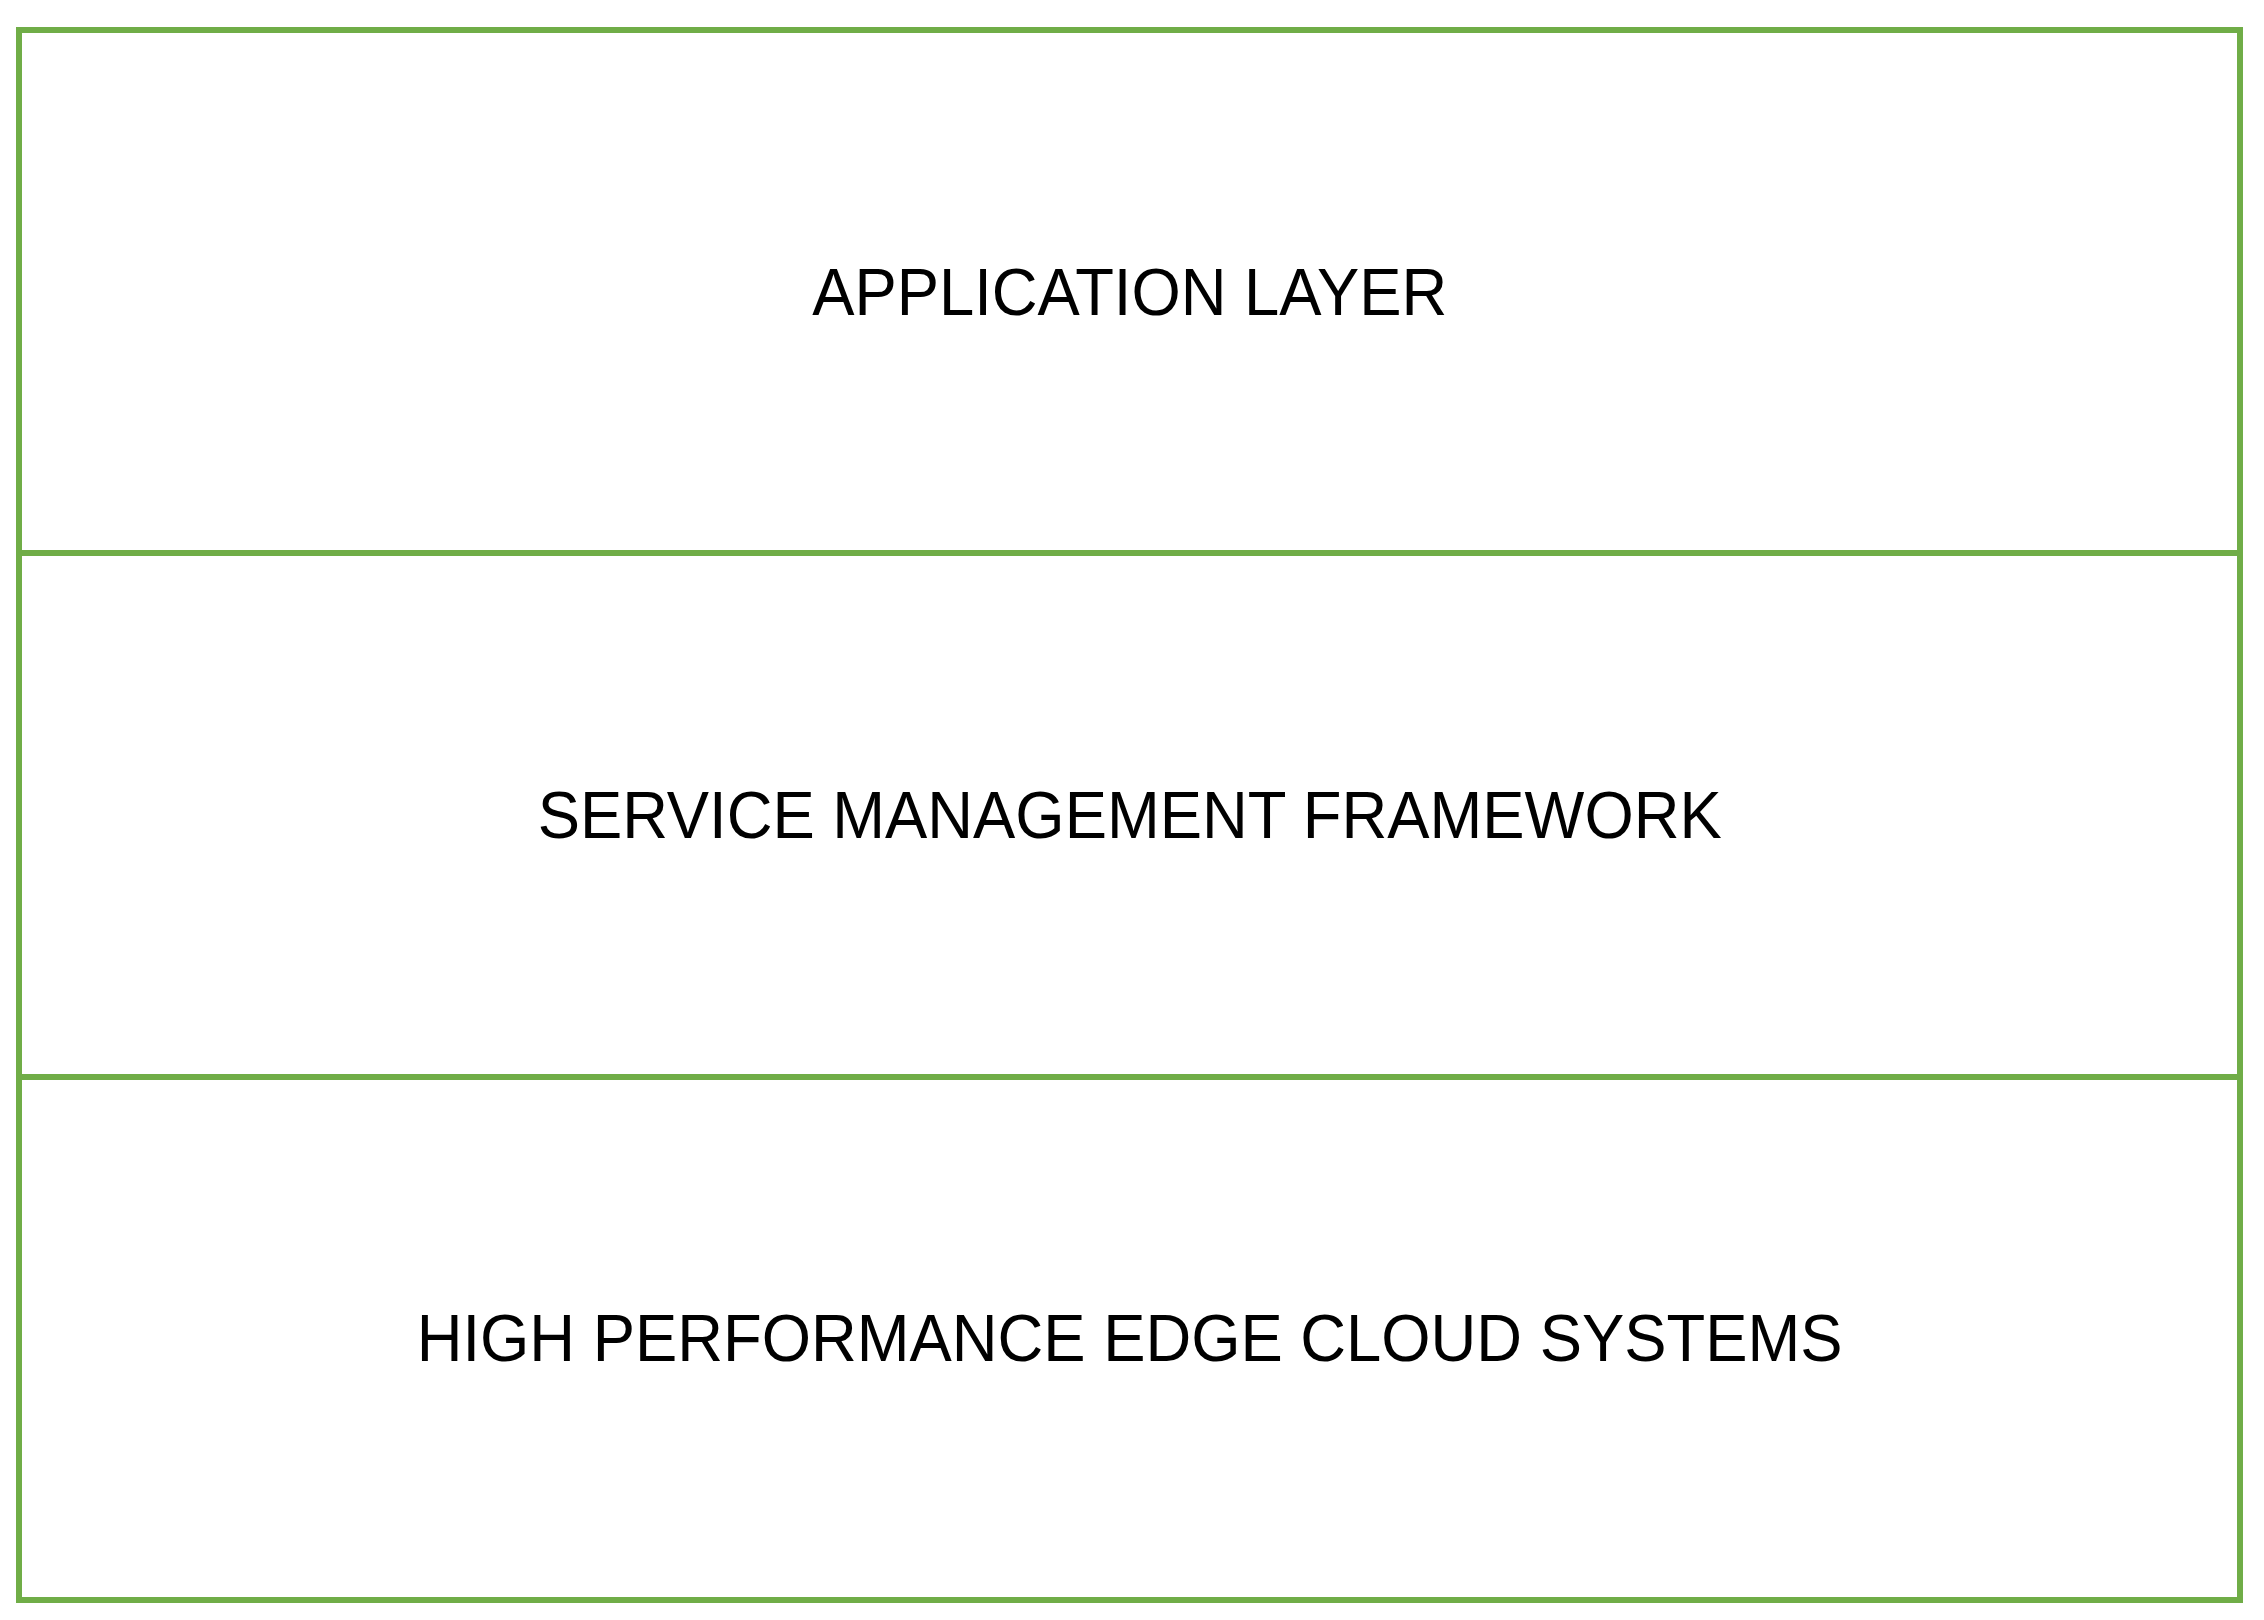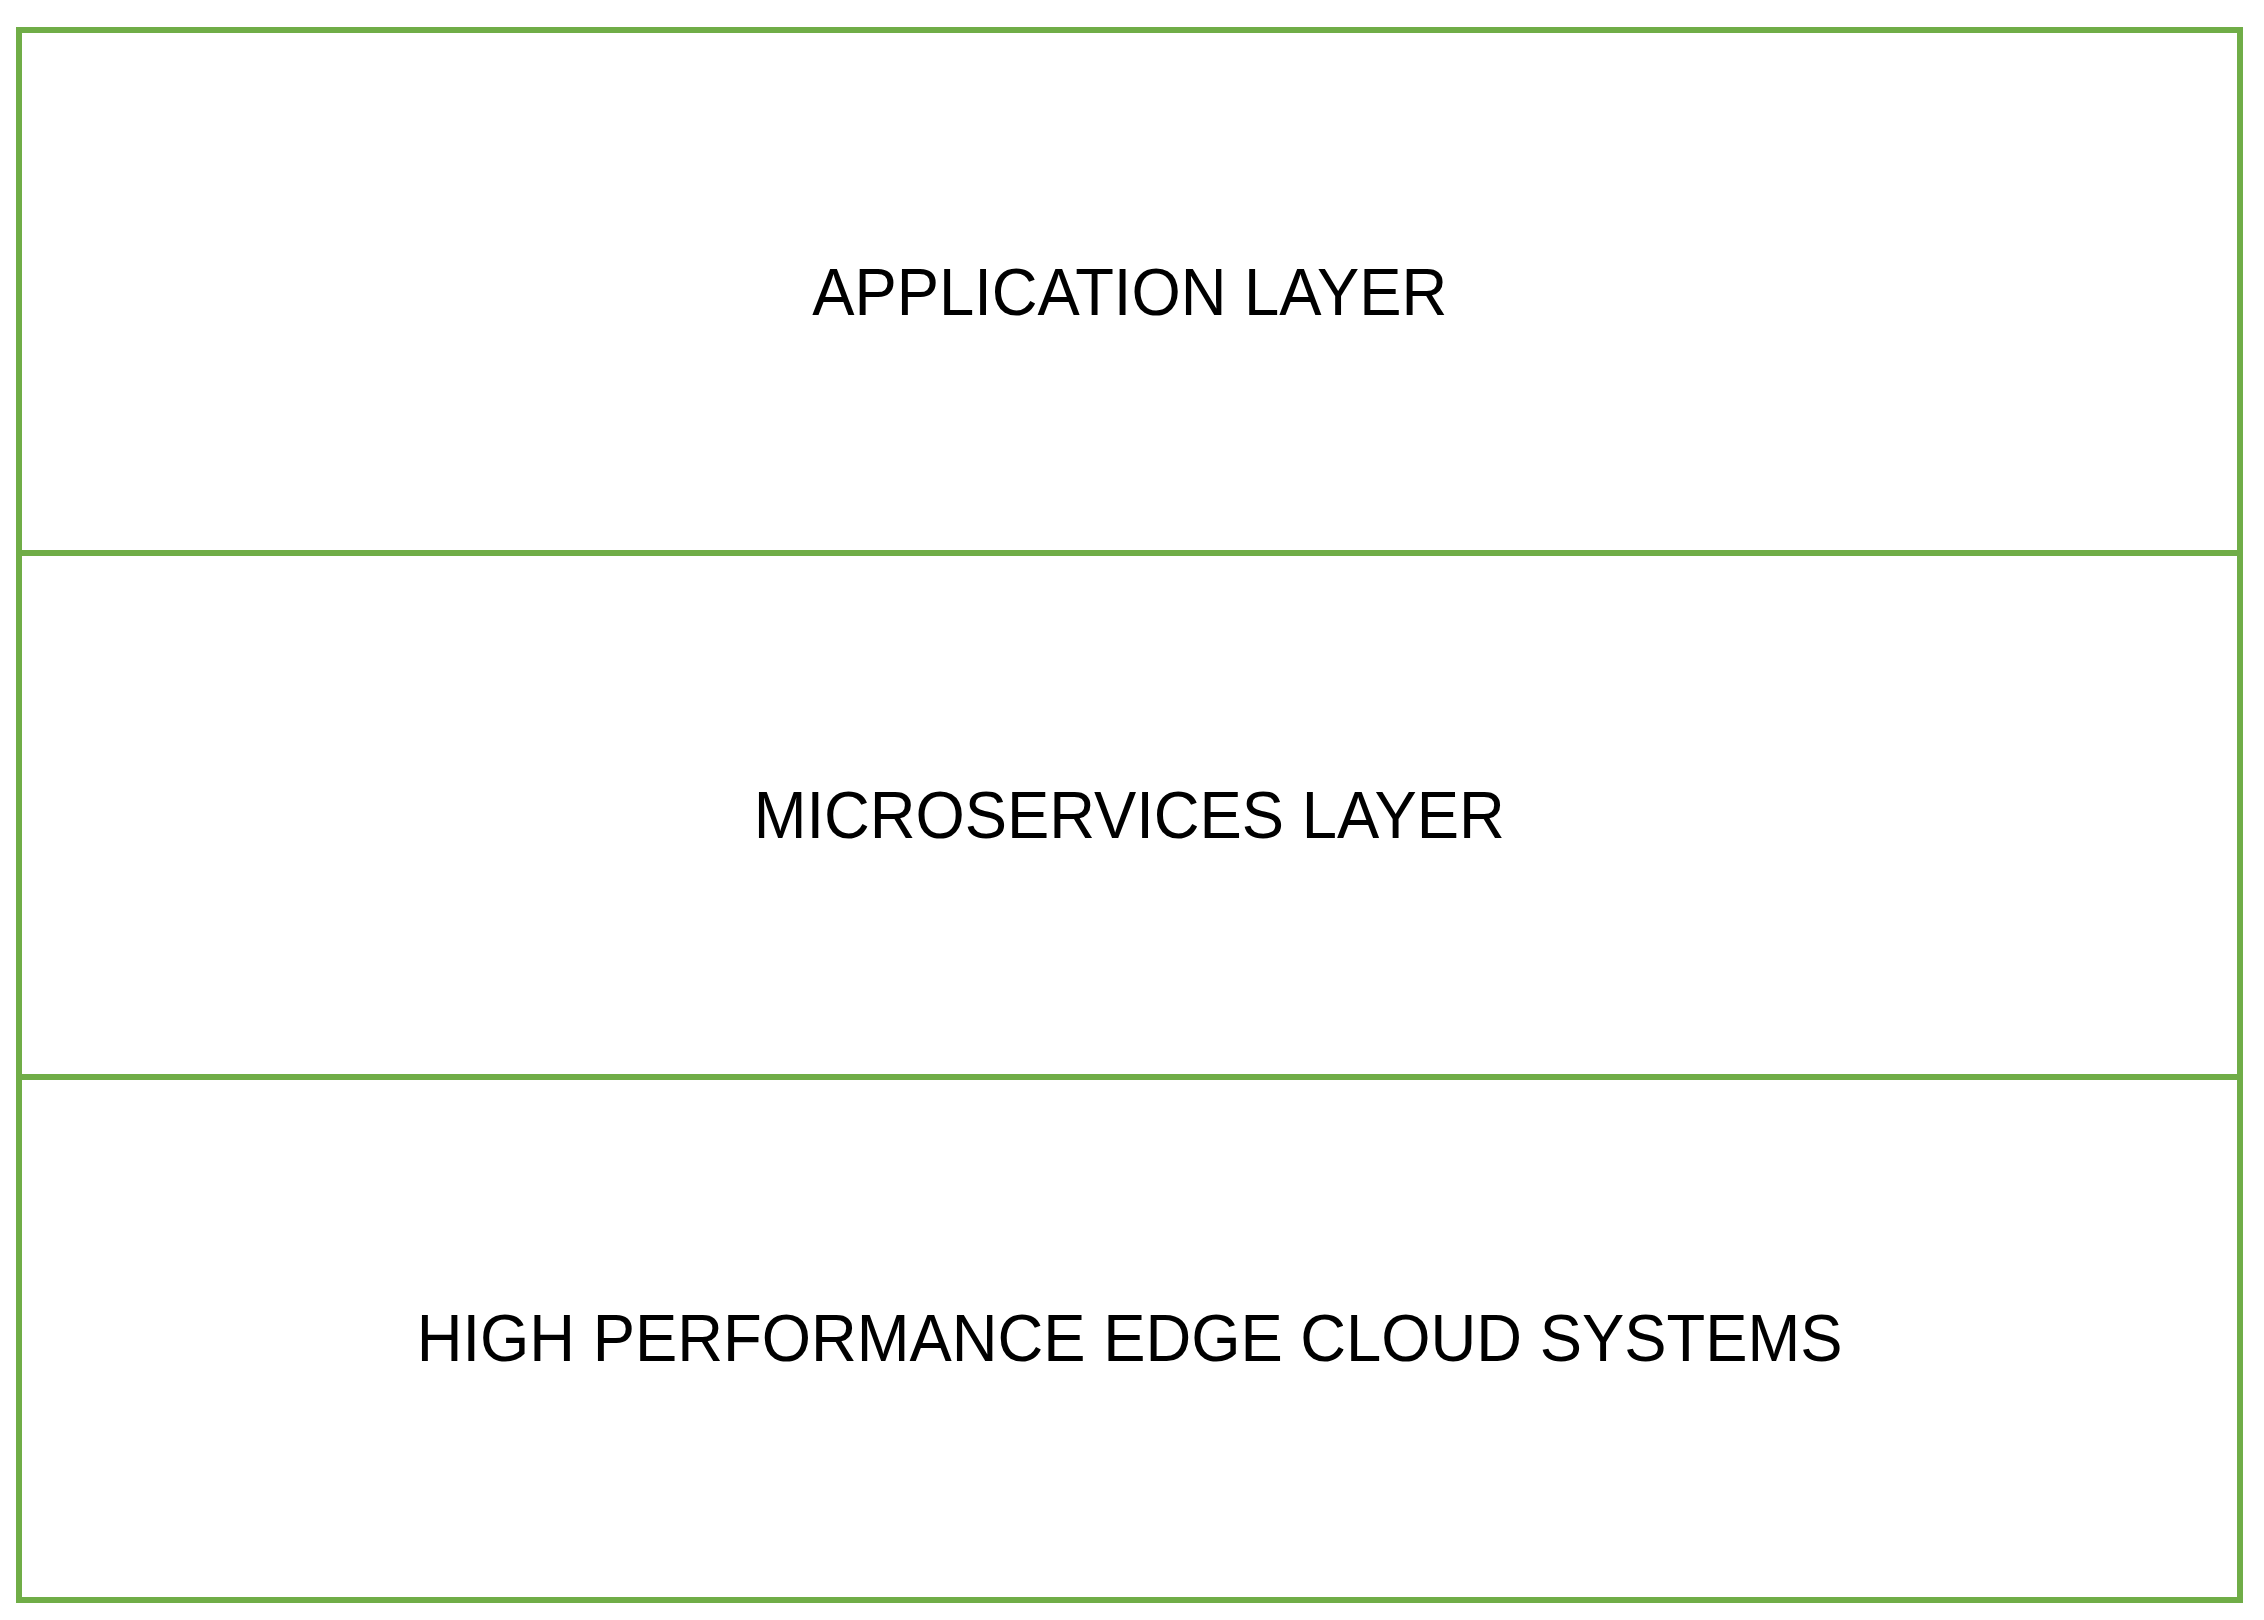--- a/index.html
+++ b/index.html
@@ -45,19 +45,19 @@
   }
 </style>
 </head>
 <body>
 
 <div class="diagram">
   <div class="layer-row">
     <span class="layer-label">APPLICATION LAYER</span>
   </div>
   <div class="layer-row">
-    <span class="layer-label">MICROSERVICES LAYER</span>
+    <span class="layer-label">SERVICE MANAGEMENT FRAMEWORK</span>
   </div>
   <div class="layer-row">
     <span class="layer-label">HIGH PERFORMANCE EDGE CLOUD SYSTEMS</span>
   </div>
 </div>
 
 
 </body></html>

